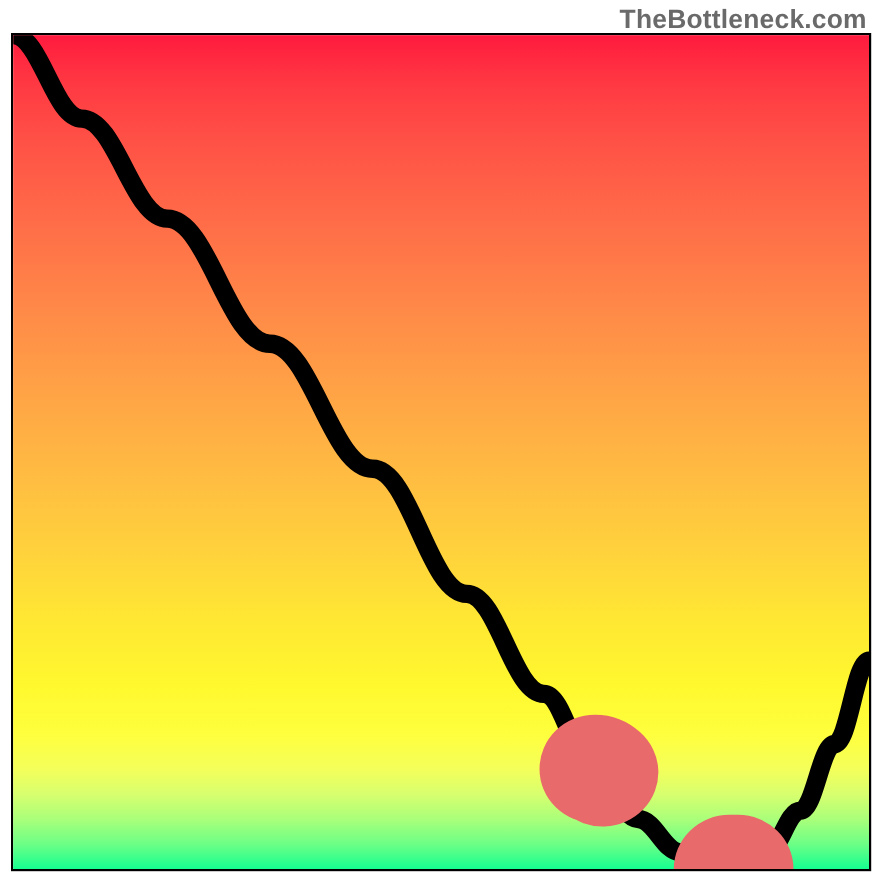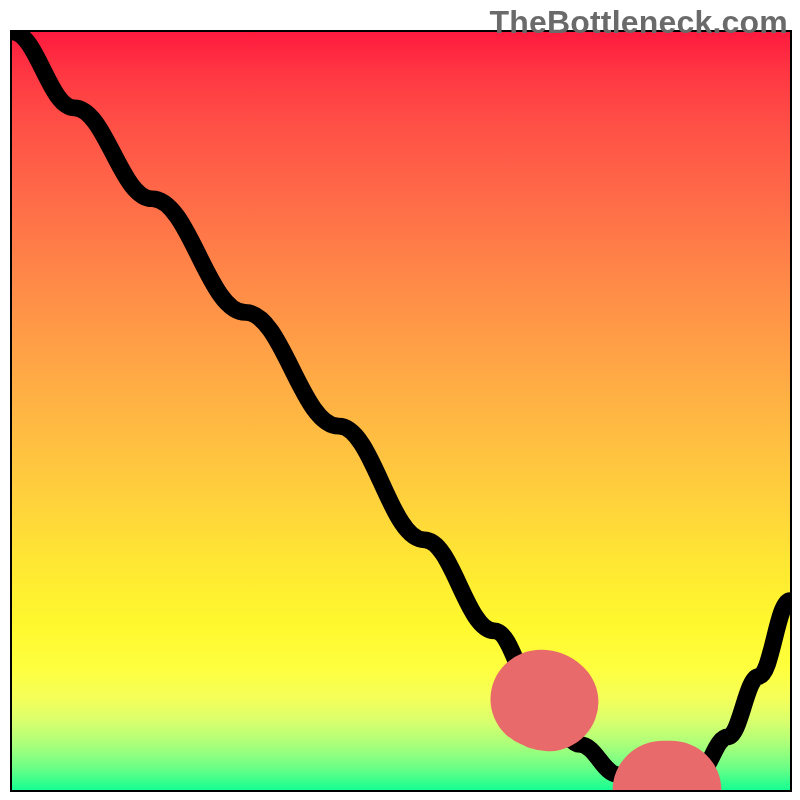--- a/index.html
+++ b/index.html
@@ -3,21 +3,21 @@
 <meta charset="utf-8">
 <style>
   * { margin: 0; padding: 0; box-sizing: border-box; }
   html, body { width: 800px; height: 800px; overflow: hidden; background: #fff; }
   .wrap { position: relative; width: 800px; height: 800px; }
   .watermark {
     position: absolute;
     top: 4px;
     right: 12px;
     font-family: Arial, Helvetica, sans-serif;
-    font-size: 32px;
+    font-size: 24px;
     font-weight: 600;
     color: #6a6a6a;
     letter-spacing: 0.2px;
     z-index: 5;
   }
   .plot {
     position: absolute;
     left: 10px;
     top: 30px;
     width: 782px;

